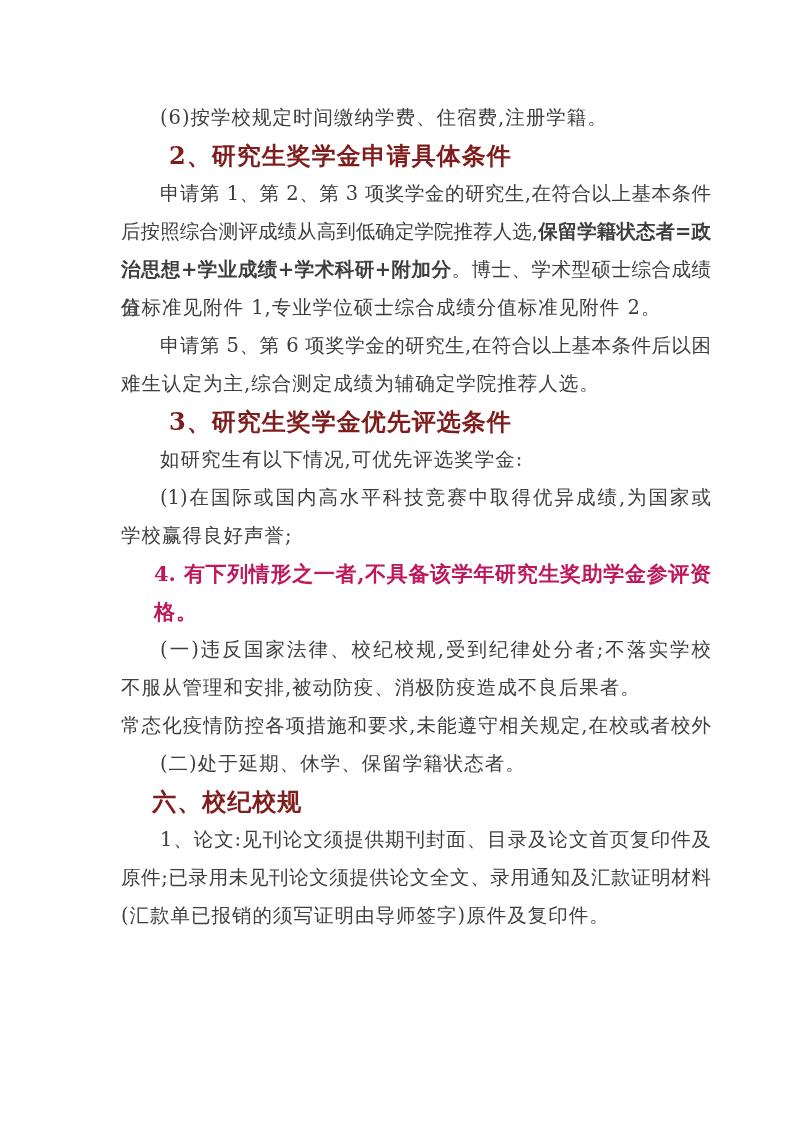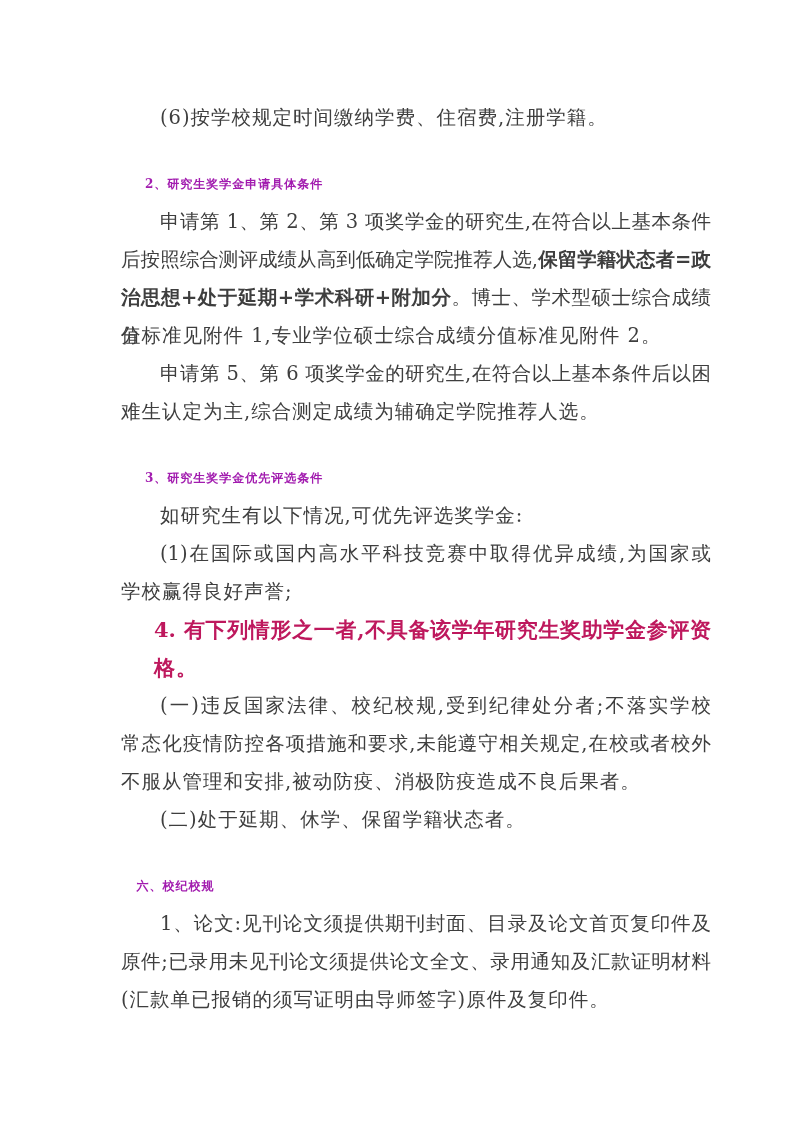--- a/index.html
+++ b/index.html
@@ -25,51 +25,50 @@
     white-space:normal;
   }
   .line.just{
     text-align:justify;
     text-align-last:justify;
     letter-spacing:0;
   }
   .line .b{font-weight:bold;}
   .style-h{
     font-weight:bold;
-    font-size:12px;
-    color:#a21caf;
-    margin-top:28px;
+    font-size:24px;
+    color:#7f1d1d;
   }
   .style-h4{
     font-weight:bold;
     font-size:21px;
     margin-left:33px;
     color:#be185d;
   }
   .style-h4.just{letter-spacing:0;}
 </style>
 </head>
 <body>
 
 <div class="doc" id="doc" style="background: rgb(255, 255, 255); color: rgb(62, 62, 62);">
     <div class="line style-body" style="text-indent: 2em;"><span class="">(6)按学校规定时间缴纳学费、住宿费,注册学籍。</span></div>
     <div class="line style-h" style="text-indent: 2em;"><span class="b">2、研究生奖学金申请具体条件</span></div>
     <div class="line style-body just" style="text-indent: 2em;"><span class="">申请第 1、第 2、第 3 项奖学金的研究生,在符合以上基本条件</span></div>
     <div class="line style-body just"><span class="">后按照综合测评成绩从高到低确定学院推荐人选,</span><span class="b">保留学籍状态者=政</span></div>
-    <div class="line style-body just"><span class="b">治思想+处于延期+学术科研+附加分</span><span class="">。博士、学术型硕士综合成绩分</span></div>
+    <div class="line style-body just"><span class="b">治思想+学业成绩+学术科研+附加分</span><span class="">。博士、学术型硕士综合成绩分</span></div>
     <div class="line style-body"><span class="">值标准见附件 1,专业学位硕士综合成绩分值标准见附件 2。</span></div>
     <div class="line style-body just" style="text-indent: 2em;"><span class="">申请第 5、第 6 项奖学金的研究生,在符合以上基本条件后以困</span></div>
     <div class="line style-body"><span class="">难生认定为主,综合测定成绩为辅确定学院推荐人选。</span></div>
     <div class="line style-h" style="text-indent: 2em;"><span class="b">3、研究生奖学金优先评选条件</span></div>
     <div class="line style-body" style="text-indent: 2em;"><span class="">如研究生有以下情况,可优先评选奖学金:</span></div>
     <div class="line style-body just" style="text-indent: 2em;"><span class="">(1)在国际或国内高水平科技竞赛中取得优异成绩,为国家或</span></div>
     <div class="line style-body"><span class="">学校赢得良好声誉;</span></div>
     <div class="line style-h4 just"><span class="b">4. 有下列情形之一者,不具备该学年研究生奖助学金参评资</span></div>
     <div class="line style-h4"><span class="b">格。</span></div>
     <div class="line style-body just" style="text-indent: 2em;"><span class="">(一)违反国家法律、校纪校规,受到纪律处分者;不落实学校</span></div>
+    <div class="line style-body"><span class="">不服从管理和安排,被动防疫、消极防疫造成不良后果者。</span></div>
     <div class="line style-body just"><span class="">常态化疫情防控各项措施和要求,未能遵守相关规定,在校或者校外</span></div>
-    <div class="line style-body"><span class="">不服从管理和安排,被动防疫、消极防疫造成不良后果者。</span></div>
     <div class="line style-body" style="text-indent: 2em;"><span class="">(二)处于延期、休学、保留学籍状态者。</span></div>
     <div class="line style-h" style="text-indent: 1.3em;"><span class="b">六、校纪校规</span></div>
     <div class="line style-body just" style="text-indent: 2em;"><span class="">1、论文:见刊论文须提供期刊封面、目录及论文首页复印件及</span></div>
     <div class="line style-body just"><span class="">原件;已录用未见刊论文须提供论文全文、录用通知及汇款证明材料</span></div>
     <div class="line style-body"><span class="">(汇款单已报销的须写证明由导师签字)原件及复印件。</span></div>
   </div>
 
 </body></html>

